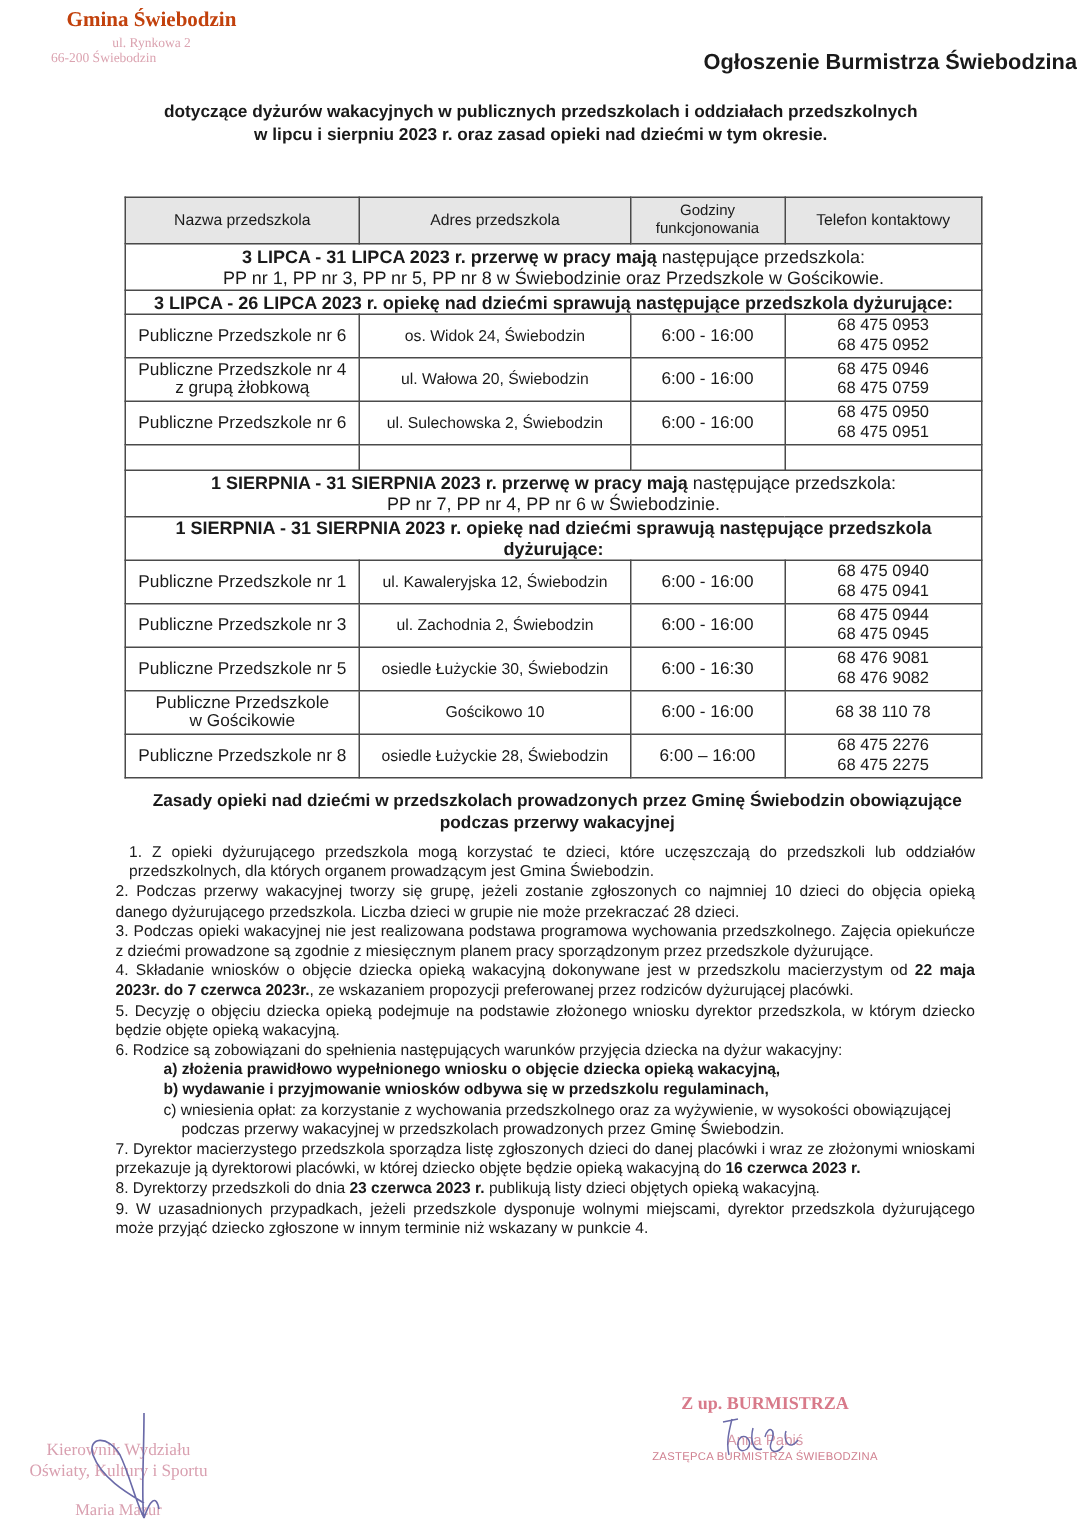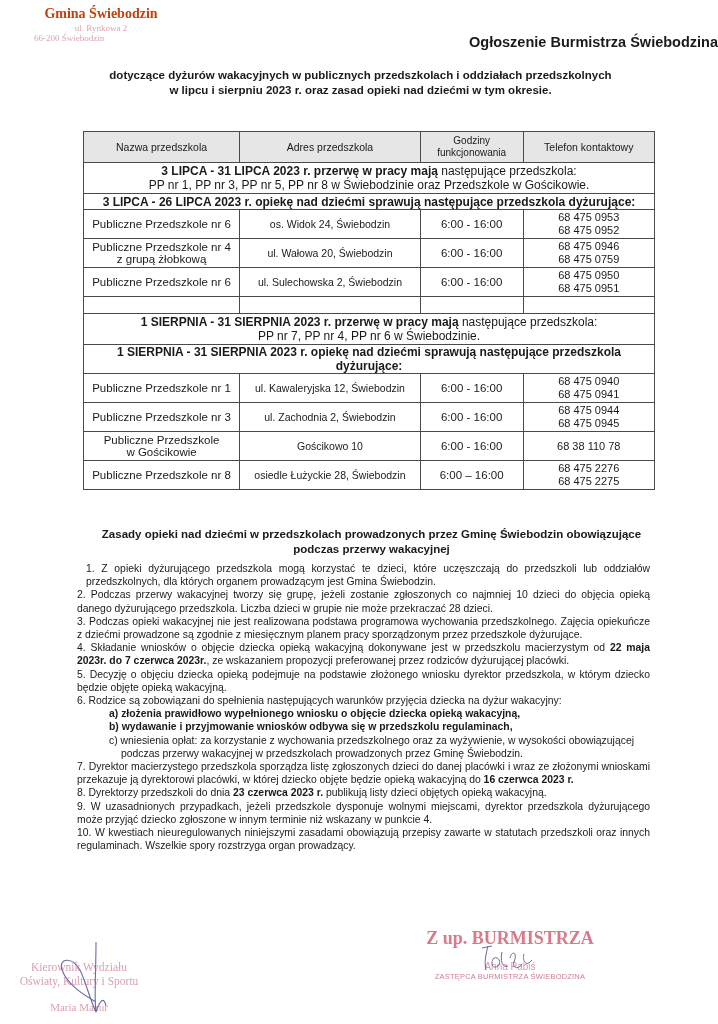--- a/index.html
+++ b/index.html
@@ -54,21 +54,21 @@
   .rules p { margin: 0; }
   .rules .ind { padding-left: 9px; }
   .rules .sub { padding-left: 32px; }
   .rules .sub2 { padding-left: 44px; }
   .rules b { font-weight: bold; }
 
   .sig-right {
     position: absolute; left: 420px; top: 928px; width: 180px; text-align: center;
   }
   .sig-right .zup {
-    font-family: "Liberation Serif", serif; font-size: 18px; font-weight: bold; color: #d87a8a;
+    font-family: "Liberation Serif", serif; font-size: 12px; font-weight: bold; color: #d87a8a;
   }
   .sig-right .name { font-size: 10px; color: #d89aa8; margin-top: 12px; }
   .sig-right .role { font-size: 7.5px; color: #d08090; letter-spacing: 0.2px; }
   .scribble { position: absolute; }
 
   .sig-left {
     position: absolute; left: 14px; top: 960px; width: 130px; text-align: center;
     font-family: "Liberation Serif", serif; color: #d9a0b0; font-size: 11.5px; line-height: 14px;
   }
   .sig-left .nm { margin-top: 12px; font-size: 11px; }
@@ -174,20 +174,29 @@
   <tr class="row">
     <td>Publiczne Przedszkole nr 3</td>
     <td class="addr">ul. Zachodnia 2, Świebodzin</td>
     <td class="hours">6:00 - 16:00</td>
     <td class="phone">
           <div>68 475 0944</div>
           <div>68 475 0945</div>
         </td>
   </tr>
   <tr class="row">
+    <td>Publiczne Przedszkole nr 5</td>
+    <td class="addr">osiedle Łużyckie 30, Świebodzin</td>
+    <td class="hours">6:00 - 16:30</td>
+    <td class="phone">
+          <div>68 476 9081</div>
+          <div>68 476 9082</div>
+        </td>
+  </tr>
+  <tr class="row">
     <td>
           <div>Publiczne Przedszkole</div>
           <div>w Gościkowie</div>
         </td>
     <td class="addr">Gościkowo 10</td>
     <td class="hours">6:00 - 16:00</td>
     <td class="phone">68 38  110 78</td>
   </tr>
   <tr class="row">
     <td>Publiczne Przedszkole nr 8</td>
@@ -213,21 +222,20 @@
   <p><span>4. Składanie wniosków o objęcie dziecka opieką wakacyjną dokonywane jest w przedszkolu macierzystym od </span><b>22 maja 2023r. do 7 czerwca 2023r.</b><span>, ze wskazaniem propozycji  preferowanej przez rodziców dyżurującej placówki.</span></p>
   <p>5. Decyzję  o objęciu dziecka opieką  podejmuje na podstawie złożonego wniosku dyrektor przedszkola, w którym dziecko będzie objęte opieką wakacyjną.</p>
   <p>6. Rodzice są zobowiązani do spełnienia następujących warunków przyjęcia dziecka na dyżur wakacyjny:</p>
   <p class="sub"><b>a) złożenia prawidłowo wypełnionego wniosku o objęcie dziecka opieką wakacyjną,</b></p>
   <p class="sub"><b>b) wydawanie i przyjmowanie wniosków odbywa się w przedszkolu regulaminach,</b></p>
   <p class="sub">c) wniesienia opłat: za korzystanie z wychowania przedszkolnego oraz za wyżywienie, w wysokości obowiązującej</p>
   <p class="sub2">podczas przerwy wakacyjnej w przedszkolach prowadzonych przez Gminę Świebodzin.</p>
   <p><span>7. Dyrektor macierzystego przedszkola sporządza listę zgłoszonych dzieci do danej placówki  i wraz ze złożonymi wnioskami przekazuje ją dyrektorowi placówki, w której dziecko objęte będzie opieką wakacyjną do </span><b>16 czerwca 2023 r.</b></p>
   <p><span>8. Dyrektorzy przedszkoli do dnia </span><b>23 czerwca 2023 r.</b><span> publikują listy dzieci objętych opieką wakacyjną.</span></p>
   <p>9. W uzasadnionych przypadkach, jeżeli przedszkole dysponuje wolnymi miejscami, dyrektor przedszkola dyżurującego może przyjąć dziecko zgłoszone w innym terminie niż wskazany w punkcie 4.</p>
-  <p>10. W kwestiach nieuregulowanych niniejszymi zasadami obowiązują przepisy zawarte w statutach przedszkoli oraz innych regulaminach. Wszelkie spory rozstrzyga organ prowadzący.</p>
 </div>
 
 <div class="sig-right">
   <div class="zup">Z up. BURMISTRZA</div>
   <div class="name">Anna Pabiś</div>
   <div class="role">ZASTĘPCA BURMISTRZA ŚWIEBODZINA</div>
 </div>
 <svg class="scribble" style="left:478px;top:940px" width="60" height="36">
   <path d="M4 8 L14 6 M10 6 C8 14 6 22 8 30 M16 18 C12 22 14 30 20 26 C24 22 20 16 16 18 M24 12 C22 20 24 28 30 26 M32 18 C34 10 40 12 36 22 C34 28 40 30 44 24 M46 14 C44 20 48 28 54 20" stroke="#6a6aa8" stroke-width="1" fill="none"></path>
 </svg>

